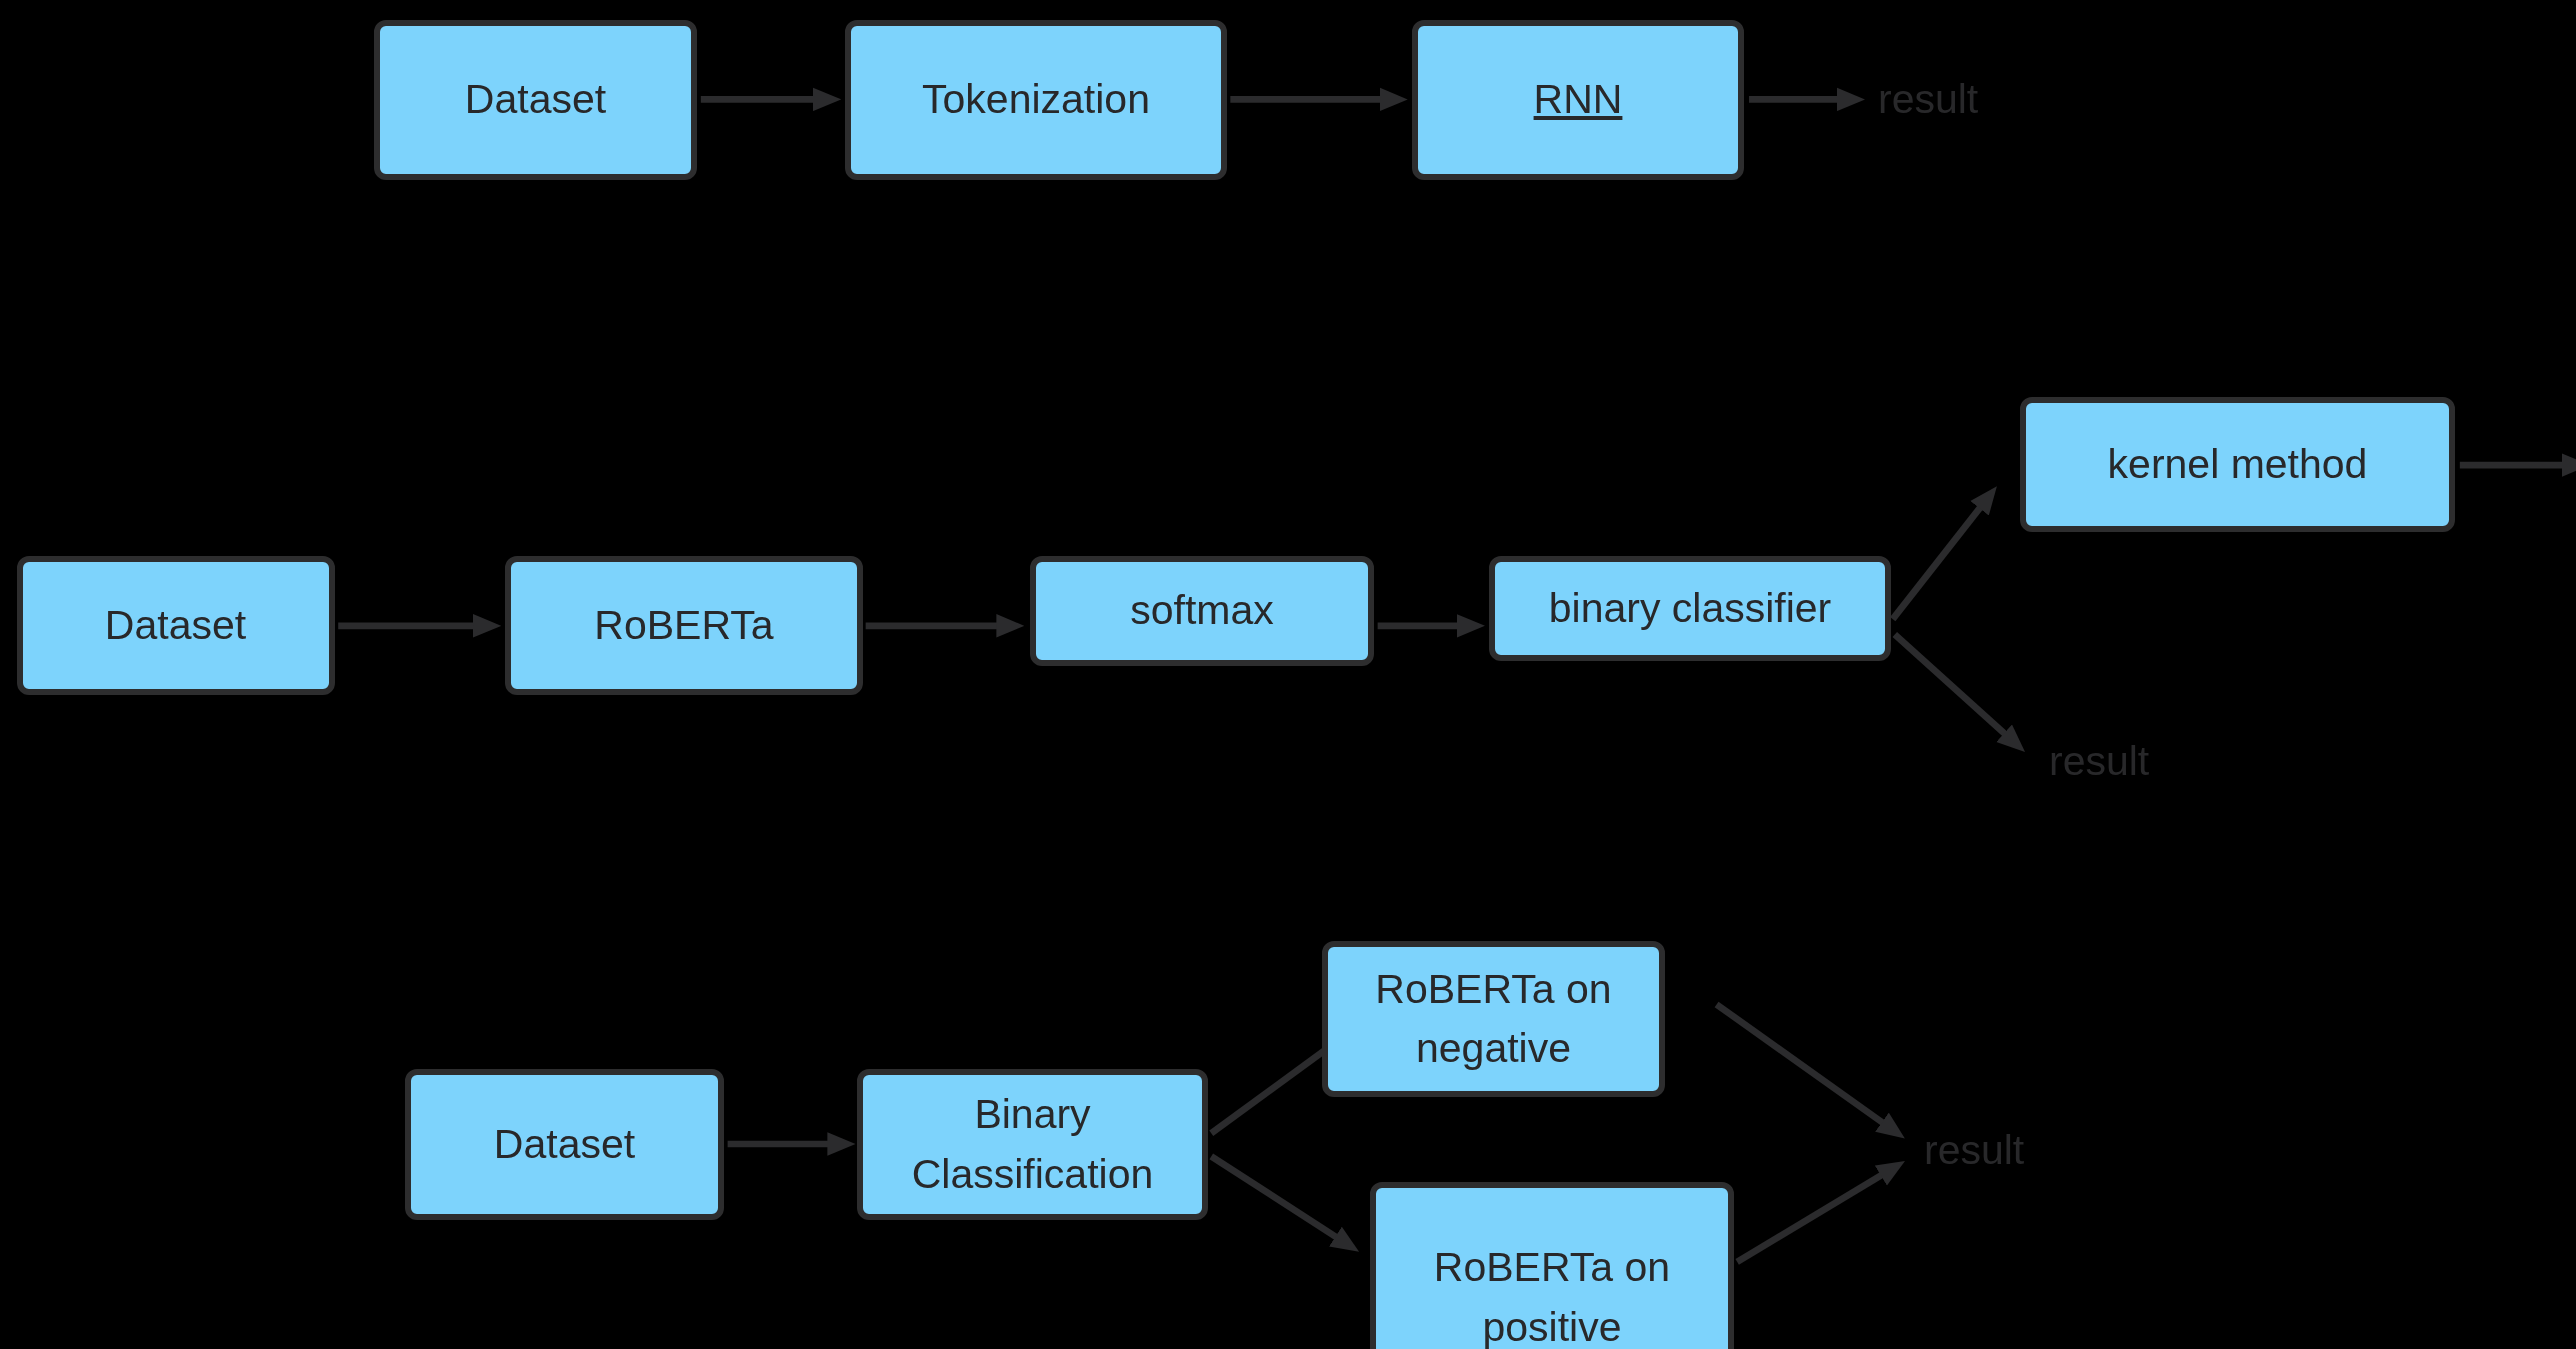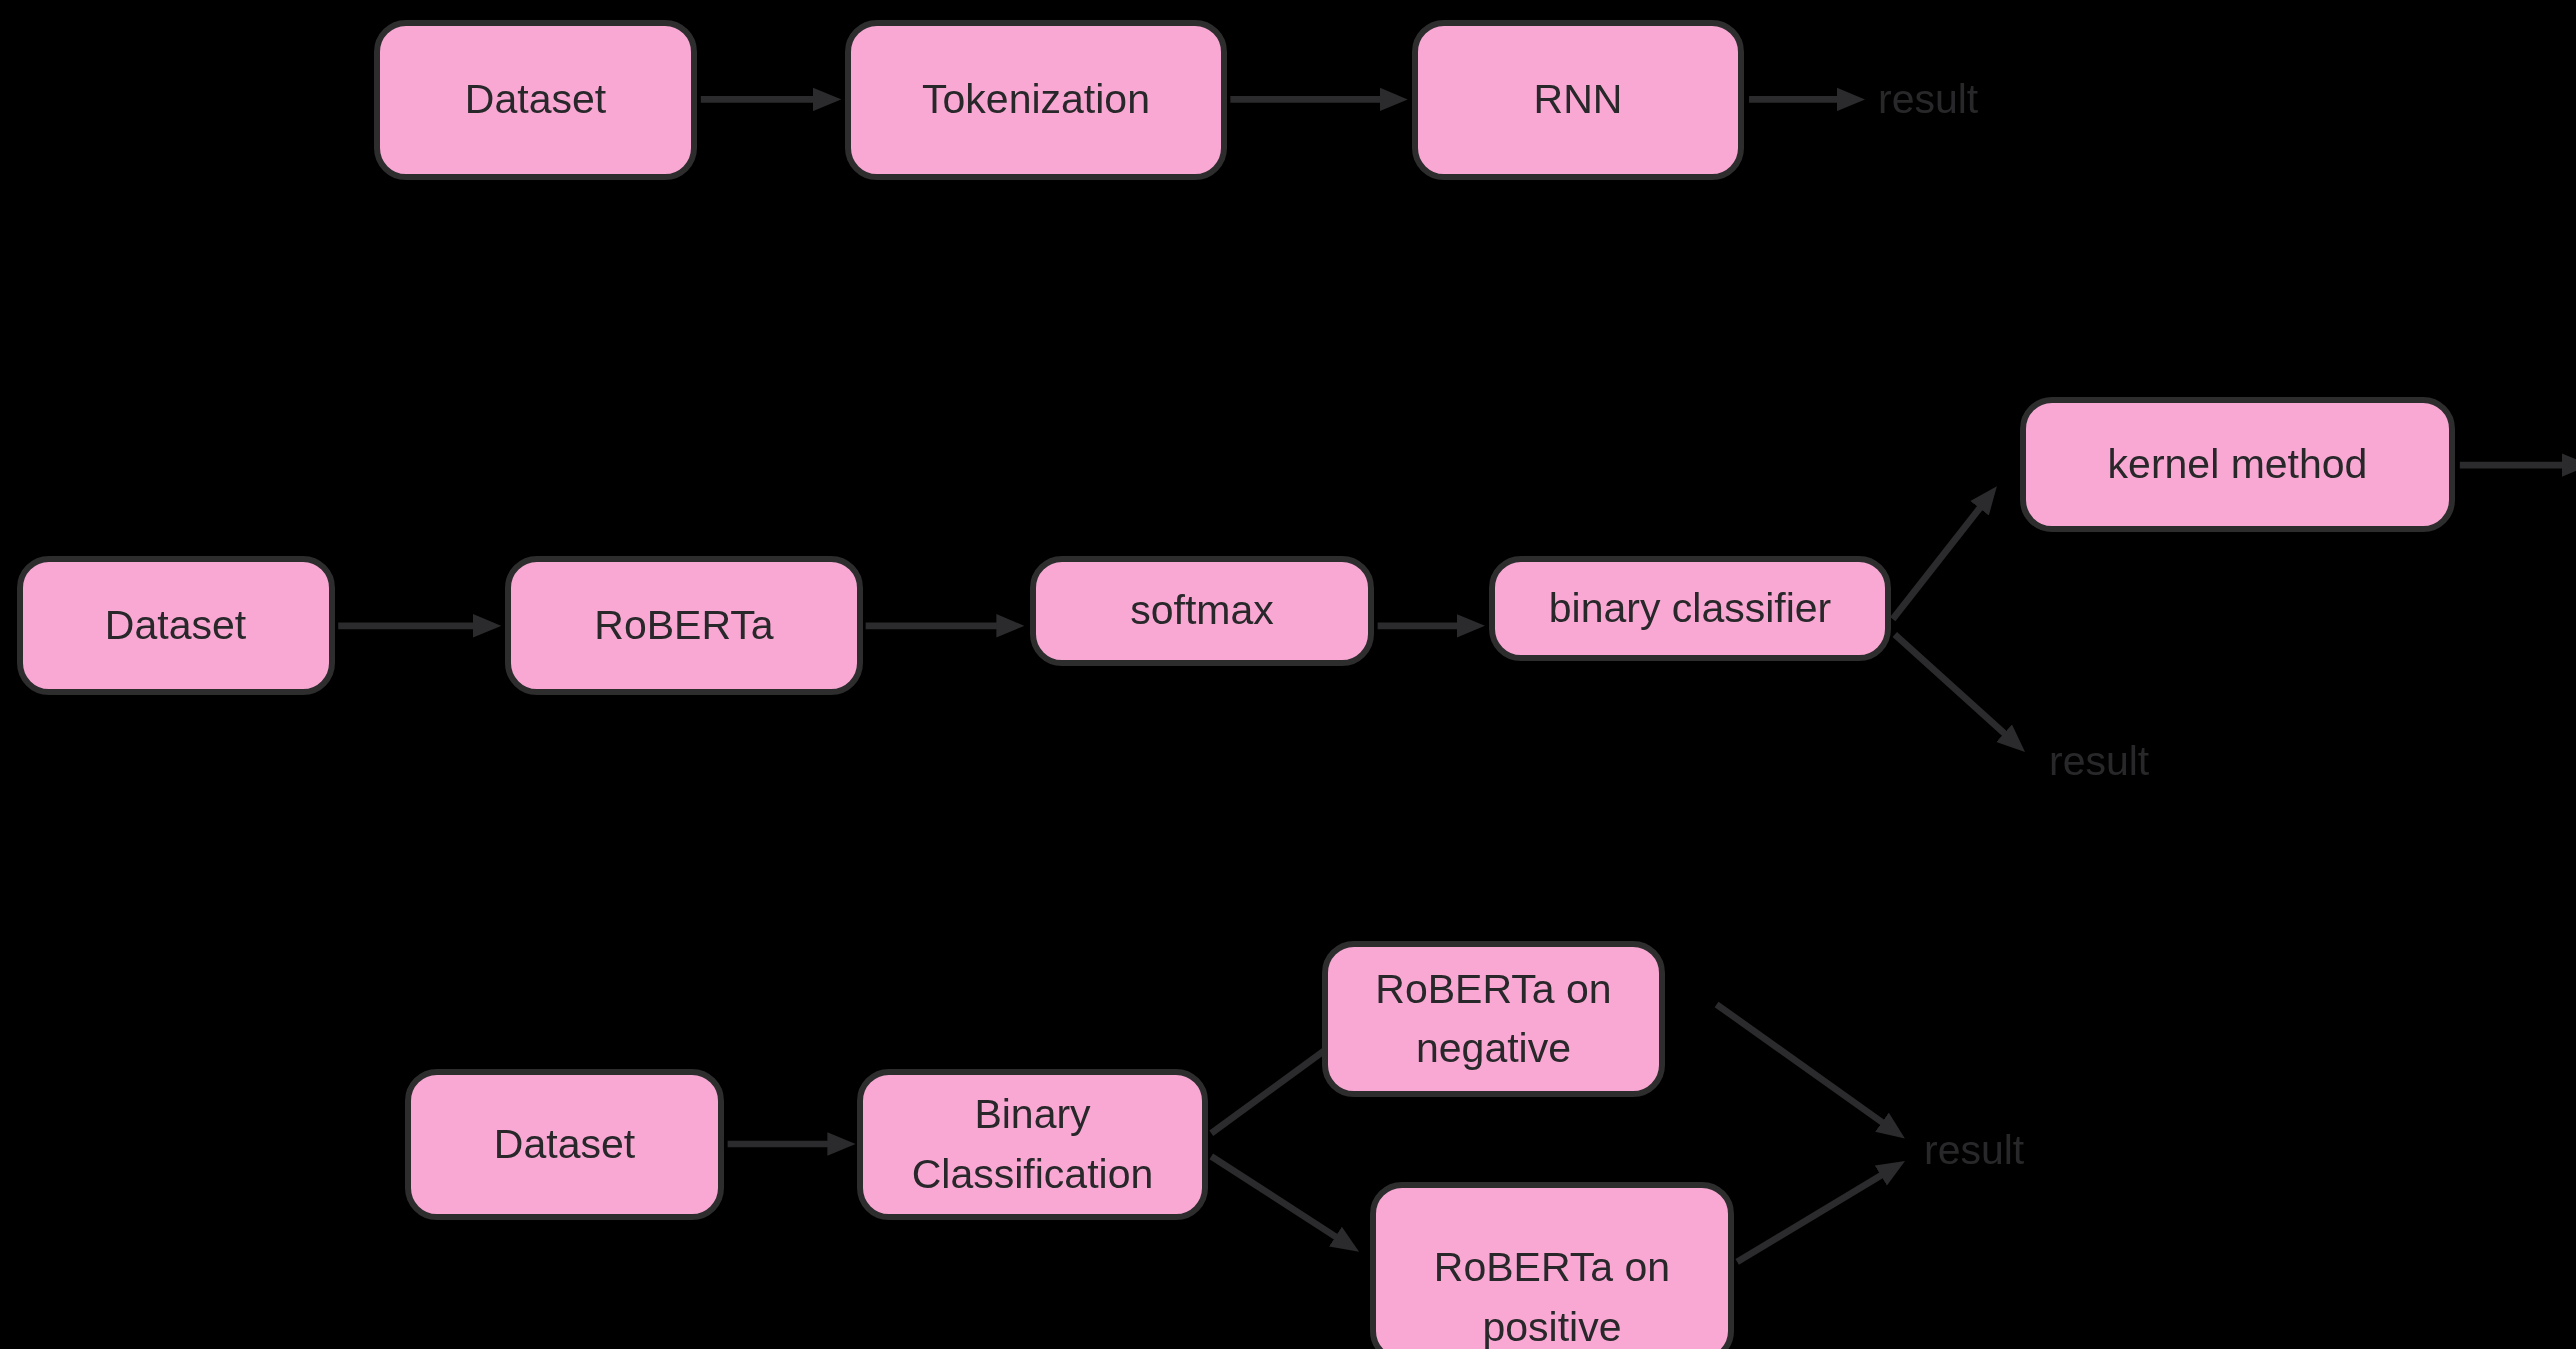--- a/index.html
+++ b/index.html
@@ -14,22 +14,22 @@
     position: relative;
     width: 2728px;
     height: 1349px;
     background: #000000;
     font-family: "Liberation Sans", sans-serif;
   }
   .node {
     position: absolute;
     box-sizing: border-box;
     border: 6.2px solid #2d2d2e;
-    border-radius: 32px;
-    background: #f9a8d4;
+    border-radius: 12px;
+    background: #7dd3fc;
     display: flex;
     align-items: center;
     justify-content: center;
     text-align: center;
     color: #28282a;
     font-size: 41px;
     line-height: 1.45;
     padding: 0 10.3px;
   }
   .result-label {
@@ -80,21 +80,21 @@
     <line x1="3332" y1="1950" x2="3655" y2="2180" marker-end="url(#ah)"></line>
     <line x1="3372" y1="2450" x2="3653" y2="2281" marker-end="url(#ah)"></line>
   </svg>
 
   <div class="node" style="left:374px; top:19.6px; width:323px; height:160px;">
     <span>Dataset</span>
   </div>
   <div class="node" style="left:845px; top:19.6px; width:382px; height:160px;">
     <span>Tokenization</span>
   </div>
-  <div class="node" style="left:1412px; top:19.6px; width:332px; height:160px;">
+  <div class="node" style="left:1412px; top:19.6px; width:332px; height:160px;text-decoration:underline;">
     <span>RNN</span>
   </div>
   <div class="result-label" style="left:1878px; top:99px;">result</div>
 
   <div class="node" style="left:16.5px; top:556px; width:318px; height:139px;">
     <span>Dataset</span>
   </div>
   <div class="node" style="left:505px; top:556px; width:358px; height:139px;">
     <span>RoBERTa</span>
   </div>

